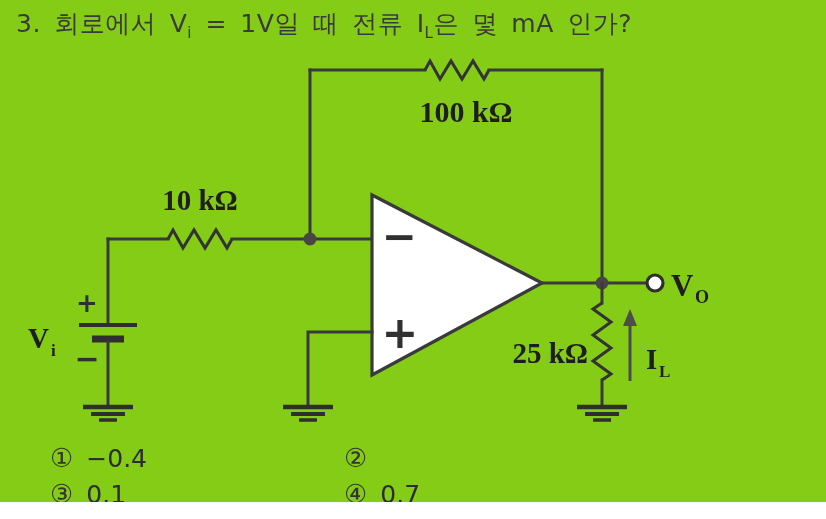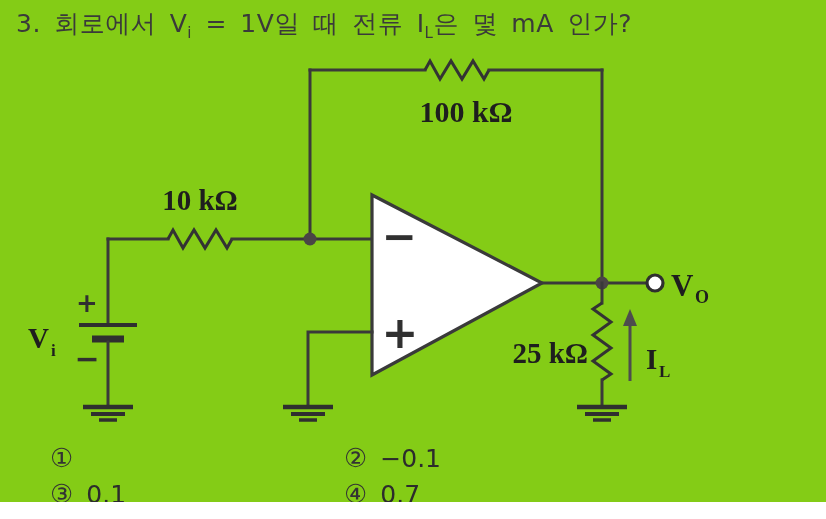--- a/index.html
+++ b/index.html
@@ -93,24 +93,24 @@
     <g>
       <path d="M630,381 V322" stroke="#4d4d4d" stroke-width="3" fill="none"></path>
       <polygon points="630,309 623,326 637,326" fill="#4d4d4d"></polygon>
     </g>
     <text class="rlabel" x="646" y="369" font-size="29">I</text>
     <text class="rlabel" x="659" y="377" font-size="17">L</text>
   </svg>
 
   <div class="option" style="left:50px;top:443px">
     <span class="marker">①</span>
+    <span class="value">−0.4</span>
   </div>
   <div class="option" style="left:344px;top:443px">
     <span class="marker">②</span>
-    <span class="value">−0.1</span>
   </div>
   <div class="option" style="left:50px;top:479px">
     <span class="marker">③</span>
     <span class="value">0.1</span>
   </div>
   <div class="option" style="left:344px;top:479px">
     <span class="marker">④</span>
     <span class="value">0.7</span>
   </div>
 

